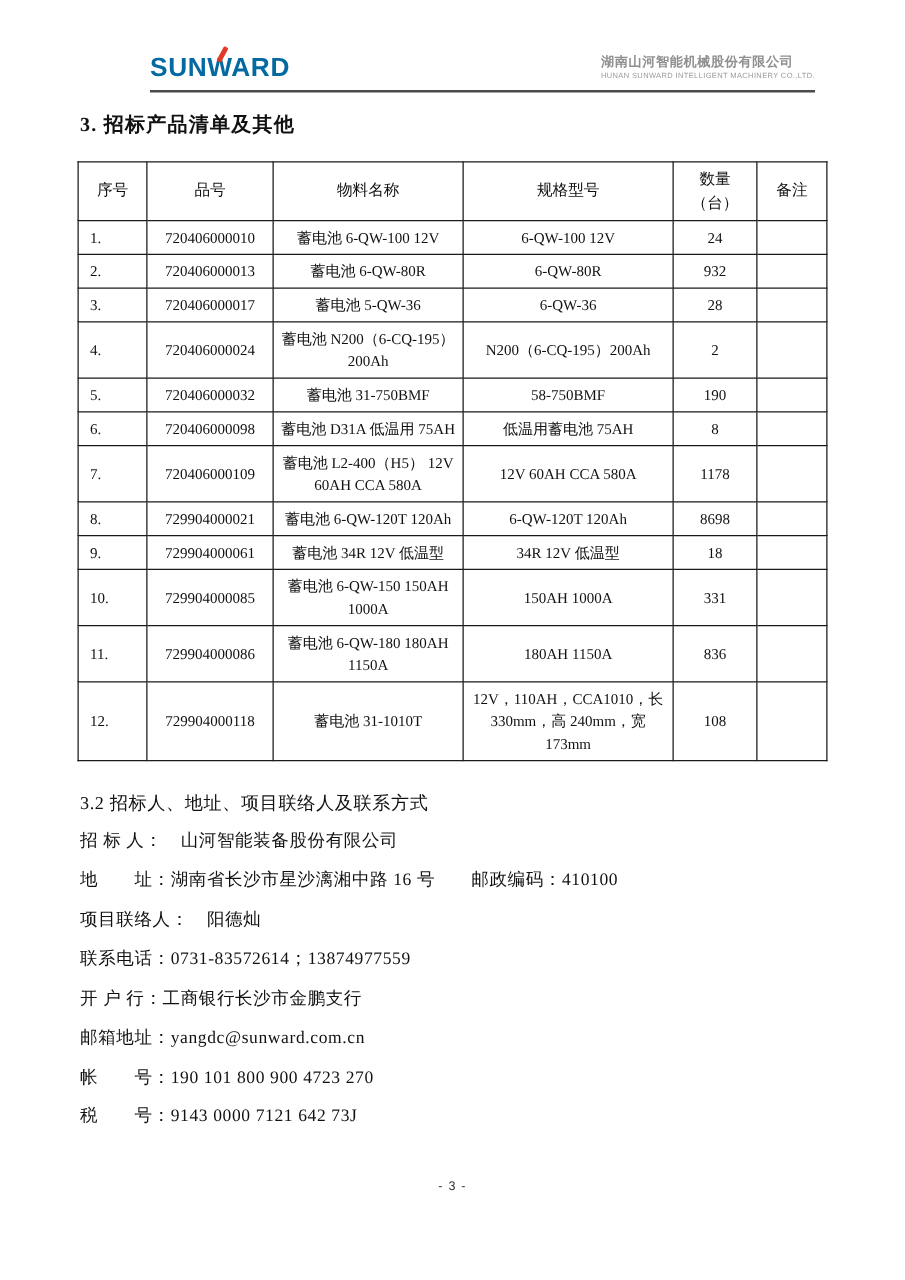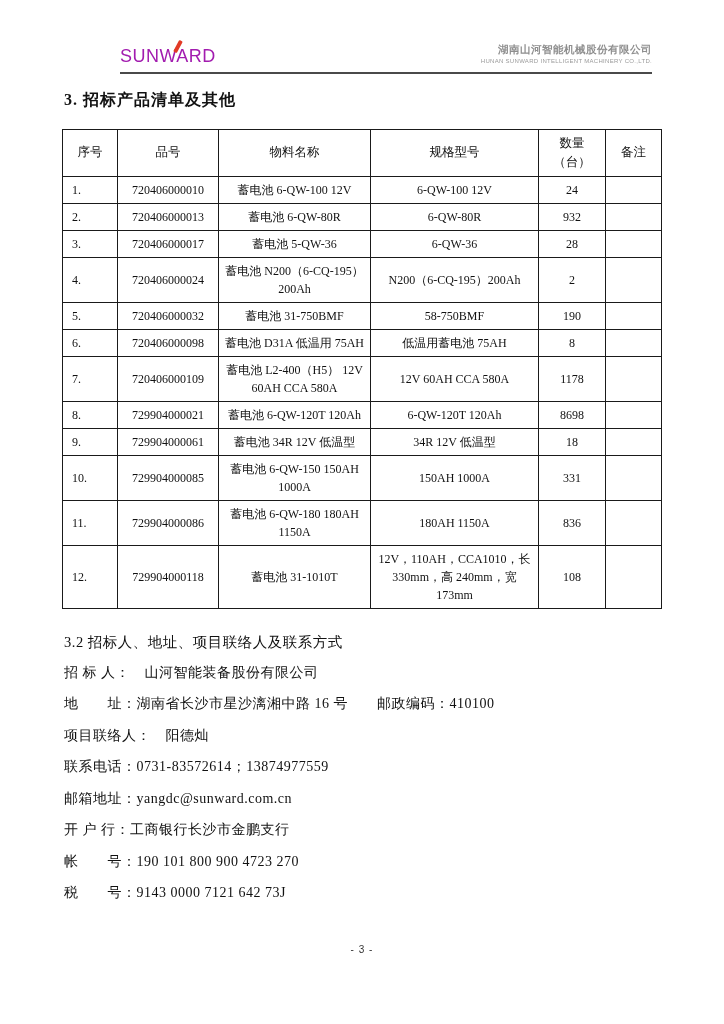--- a/index.html
+++ b/index.html
@@ -10,30 +10,30 @@
   }
   
   .header{
     position:absolute;left:120px;top:44px;width:532px;
     display:flex;justify-content:space-between;align-items:flex-end;
     padding-bottom:7px;border-bottom:2px solid #4a4a4a;
   }
   .logo{position:relative;line-height:1;}
   .logo-text{
     font-family:"Liberation Sans","DejaVu Sans",sans-serif;
-    font-weight:normal;font-size:18px;letter-spacing:0.5px;color:#a21caf;
+    font-weight:bold;font-size:21px;letter-spacing:0.5px;color:#0369a1;
   }
   .logo-accent{
     position:absolute;left:56px;top:-7px;width:4px;height:13px;
     background:#e23a26;transform:rotate(28deg);border-radius:1px;
   }
   .company{text-align:left;line-height:1.15;}
   .company-cn{
-    font-family:Liberation Mono, monospace;
-    font-size:10.5px;font-weight:bold;color:#8f8f8f;letter-spacing:0.5px;text-align:right;
+    font-family:Liberation Sans, sans-serif;
+    font-size:10.5px;font-weight:bold;color:#8f8f8f;letter-spacing:0.5px;
   }
   .company-en{
     font-family:"Liberation Sans","DejaVu Sans",sans-serif;
     font-size:6px;color:#9a9a9a;letter-spacing:0.3px;margin-top:2px;
   }
   
   .content{position:absolute;left:62px;top:90px;width:600px;}
   .sec3-title{font-size:16px;font-weight:bold;margin:0 0 18px 2px;letter-spacing:1px;}
   .sec31-title{font-size:14px;font-weight:normal;margin:20px 0 7px 2px;letter-spacing:0.5px;}
   table{
@@ -193,22 +193,22 @@
         </tbody>
     </table>
 
     <h2 class="sec32-title">3.2 招标人、地址、项目联络人及联系方式</h2>
 
     <div class="contacts" id="contact-info">
         <div class="contact-line">招 标 人：　山河智能装备股份有限公司</div>
         <div class="contact-line">地　　址：湖南省长沙市星沙漓湘中路 16 号　　邮政编码：410100</div>
         <div class="contact-line">项目联络人：　阳德灿</div>
         <div class="contact-line">联系电话：0731-83572614；13874977559</div>
+        <div class="contact-line">开 户 行：工商银行长沙市金鹏支行</div>
         <div class="contact-line">邮箱地址：yangdc@sunward.com.cn</div>
-        <div class="contact-line">开 户 行：工商银行长沙市金鹏支行</div>
         <div class="contact-line">帐　　号：190 101 800 900 4723 270</div>
         <div class="contact-line">税　　号：9143 0000 7121 642 73J</div>
       </div>
   </div>
 
   <div class="footer">- 3 -</div>
 
 </div>
 
 </body></html>

